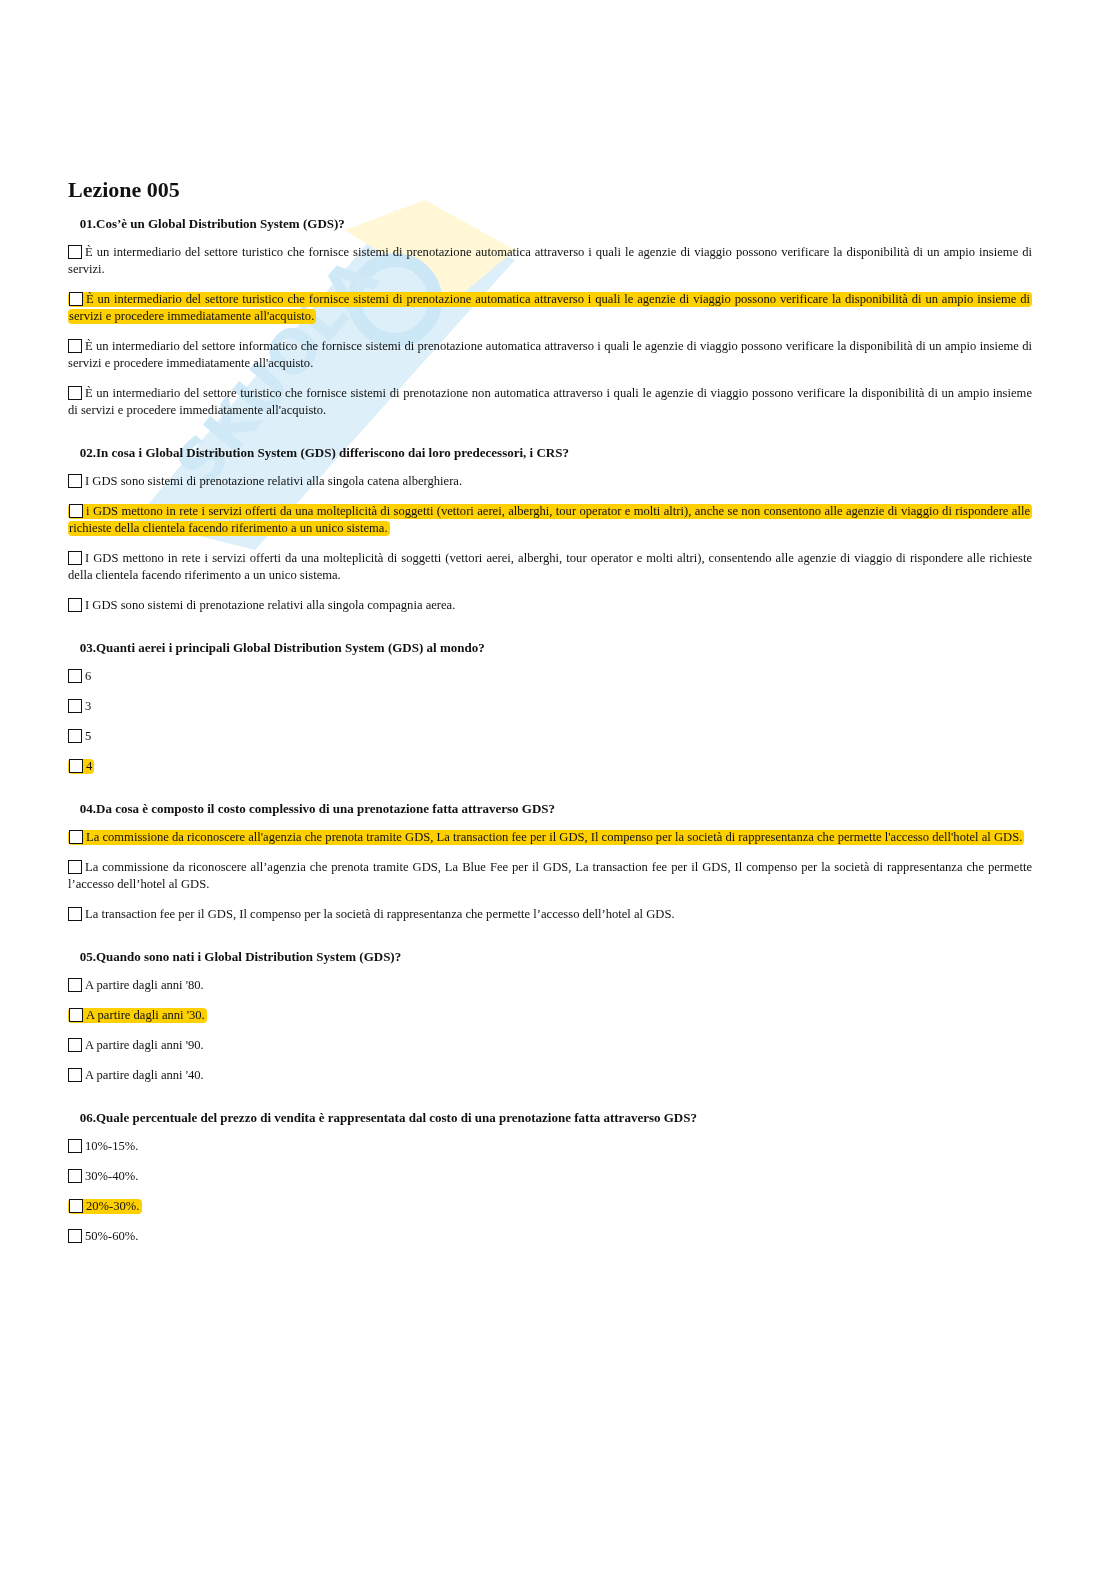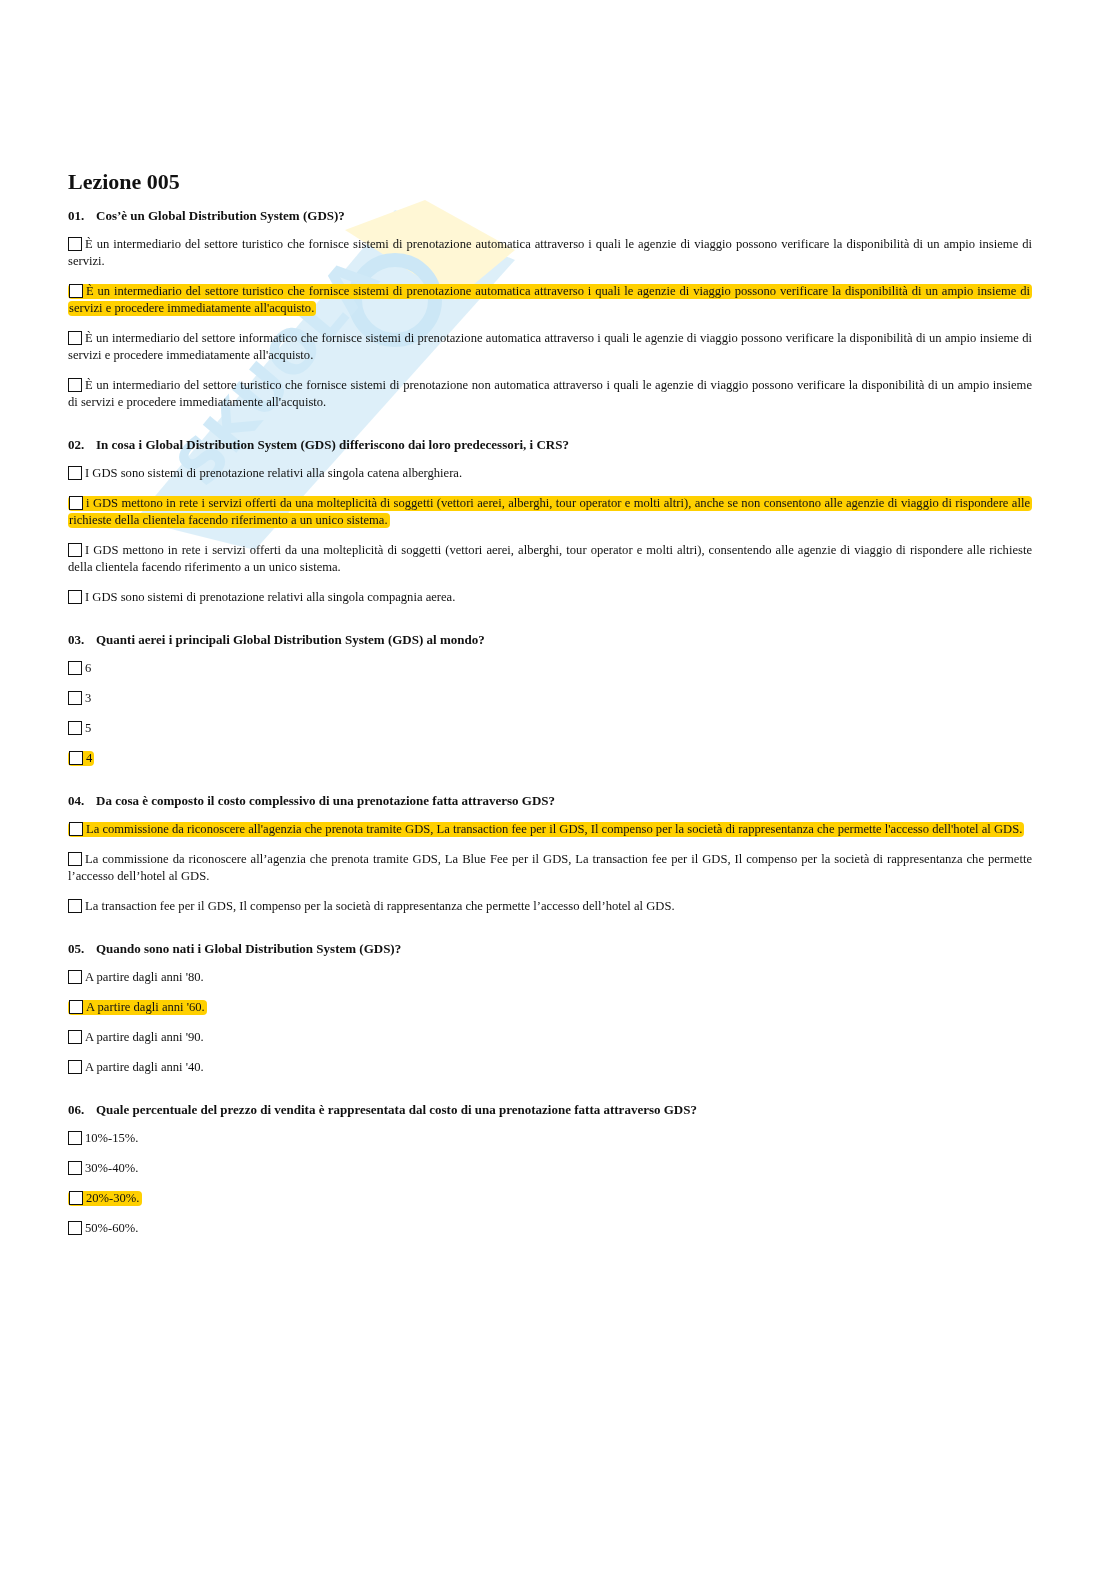--- a/index.html
+++ b/index.html
@@ -5,30 +5,30 @@
   html, body { margin: 0; padding: 0; background: #ffffff; }
   body {
     width: 1116px; height: 1579px; position: relative; overflow: hidden;
     font-family: "Liberation Serif", "DejaVu Serif", serif;
     color: #111;
   }
   .watermark {
     position: absolute; left: 95px; top: 190px; width: 440px; height: 360px;
     pointer-events: none; opacity: 0.35; z-index: 0;
   }
-  .page { position: absolute; left: 68px; top: 168px; width: 966px; z-index: 1; }
+  .page { position: absolute; left: 68px; top: 176px; width: 966px; z-index: 1; }
   .title {
     font-size: 22px; font-weight: bold; margin: 0 0 12px 0; line-height: 28px;
   }
   .question { margin-bottom: 26px; }
   .q-head {
     font-size: 13px; font-weight: bold; line-height: 16px; margin: 0 0 12px 0;
     display: flex;
   }
-  .q-num { width: 28px; flex: none; }
+  .q-num { width: 28px; flex: none; text-align: right; }
   .option {
     font-size: 12.6px; line-height: 17px; margin: 0 2px 13px 0;
     text-align: justify;
   }
   .cb {
     display: inline-block; width: 14px; height: 14px; border: 1.6px solid #111;
     box-sizing: border-box; vertical-align: -3px; margin-right: 3px; background: #fff;
   }
   .hl {
     background: #ffd000;
@@ -97,21 +97,21 @@
           <div class="option"><span class="wrap"><span class="cb"></span><span class="otext">La transaction fee per il GDS, Il compenso per la società di rappresentanza che permette l’accesso dell’hotel al GDS.</span></span></div>
         </div>
   </div>
       <div class="question">
     <div class="q-head">
       <span class="q-num">05.</span>
       <span class="q-text">Quando sono nati i Global Distribution System (GDS)?</span>
     </div>
     <div class="opts">
           <div class="option"><span class="wrap"><span class="cb"></span><span class="otext">A partire dagli anni '80.</span></span></div>
-          <div class="option"><span class="wrap hl"><span class="cb"></span><span class="otext">A partire dagli anni '60.</span></span></div>
+          <div class="option"><span class="wrap hl"><span class="cb"></span><span class="otext">A partire dagli anni '30.</span></span></div>
           <div class="option"><span class="wrap"><span class="cb"></span><span class="otext">A partire dagli anni '90.</span></span></div>
           <div class="option"><span class="wrap"><span class="cb"></span><span class="otext">A partire dagli anni '40.</span></span></div>
         </div>
   </div>
       <div class="question">
     <div class="q-head">
       <span class="q-num">06.</span>
       <span class="q-text">Quale percentuale del prezzo di vendita è rappresentata dal costo di una prenotazione fatta attraverso GDS?</span>
     </div>
     <div class="opts">

